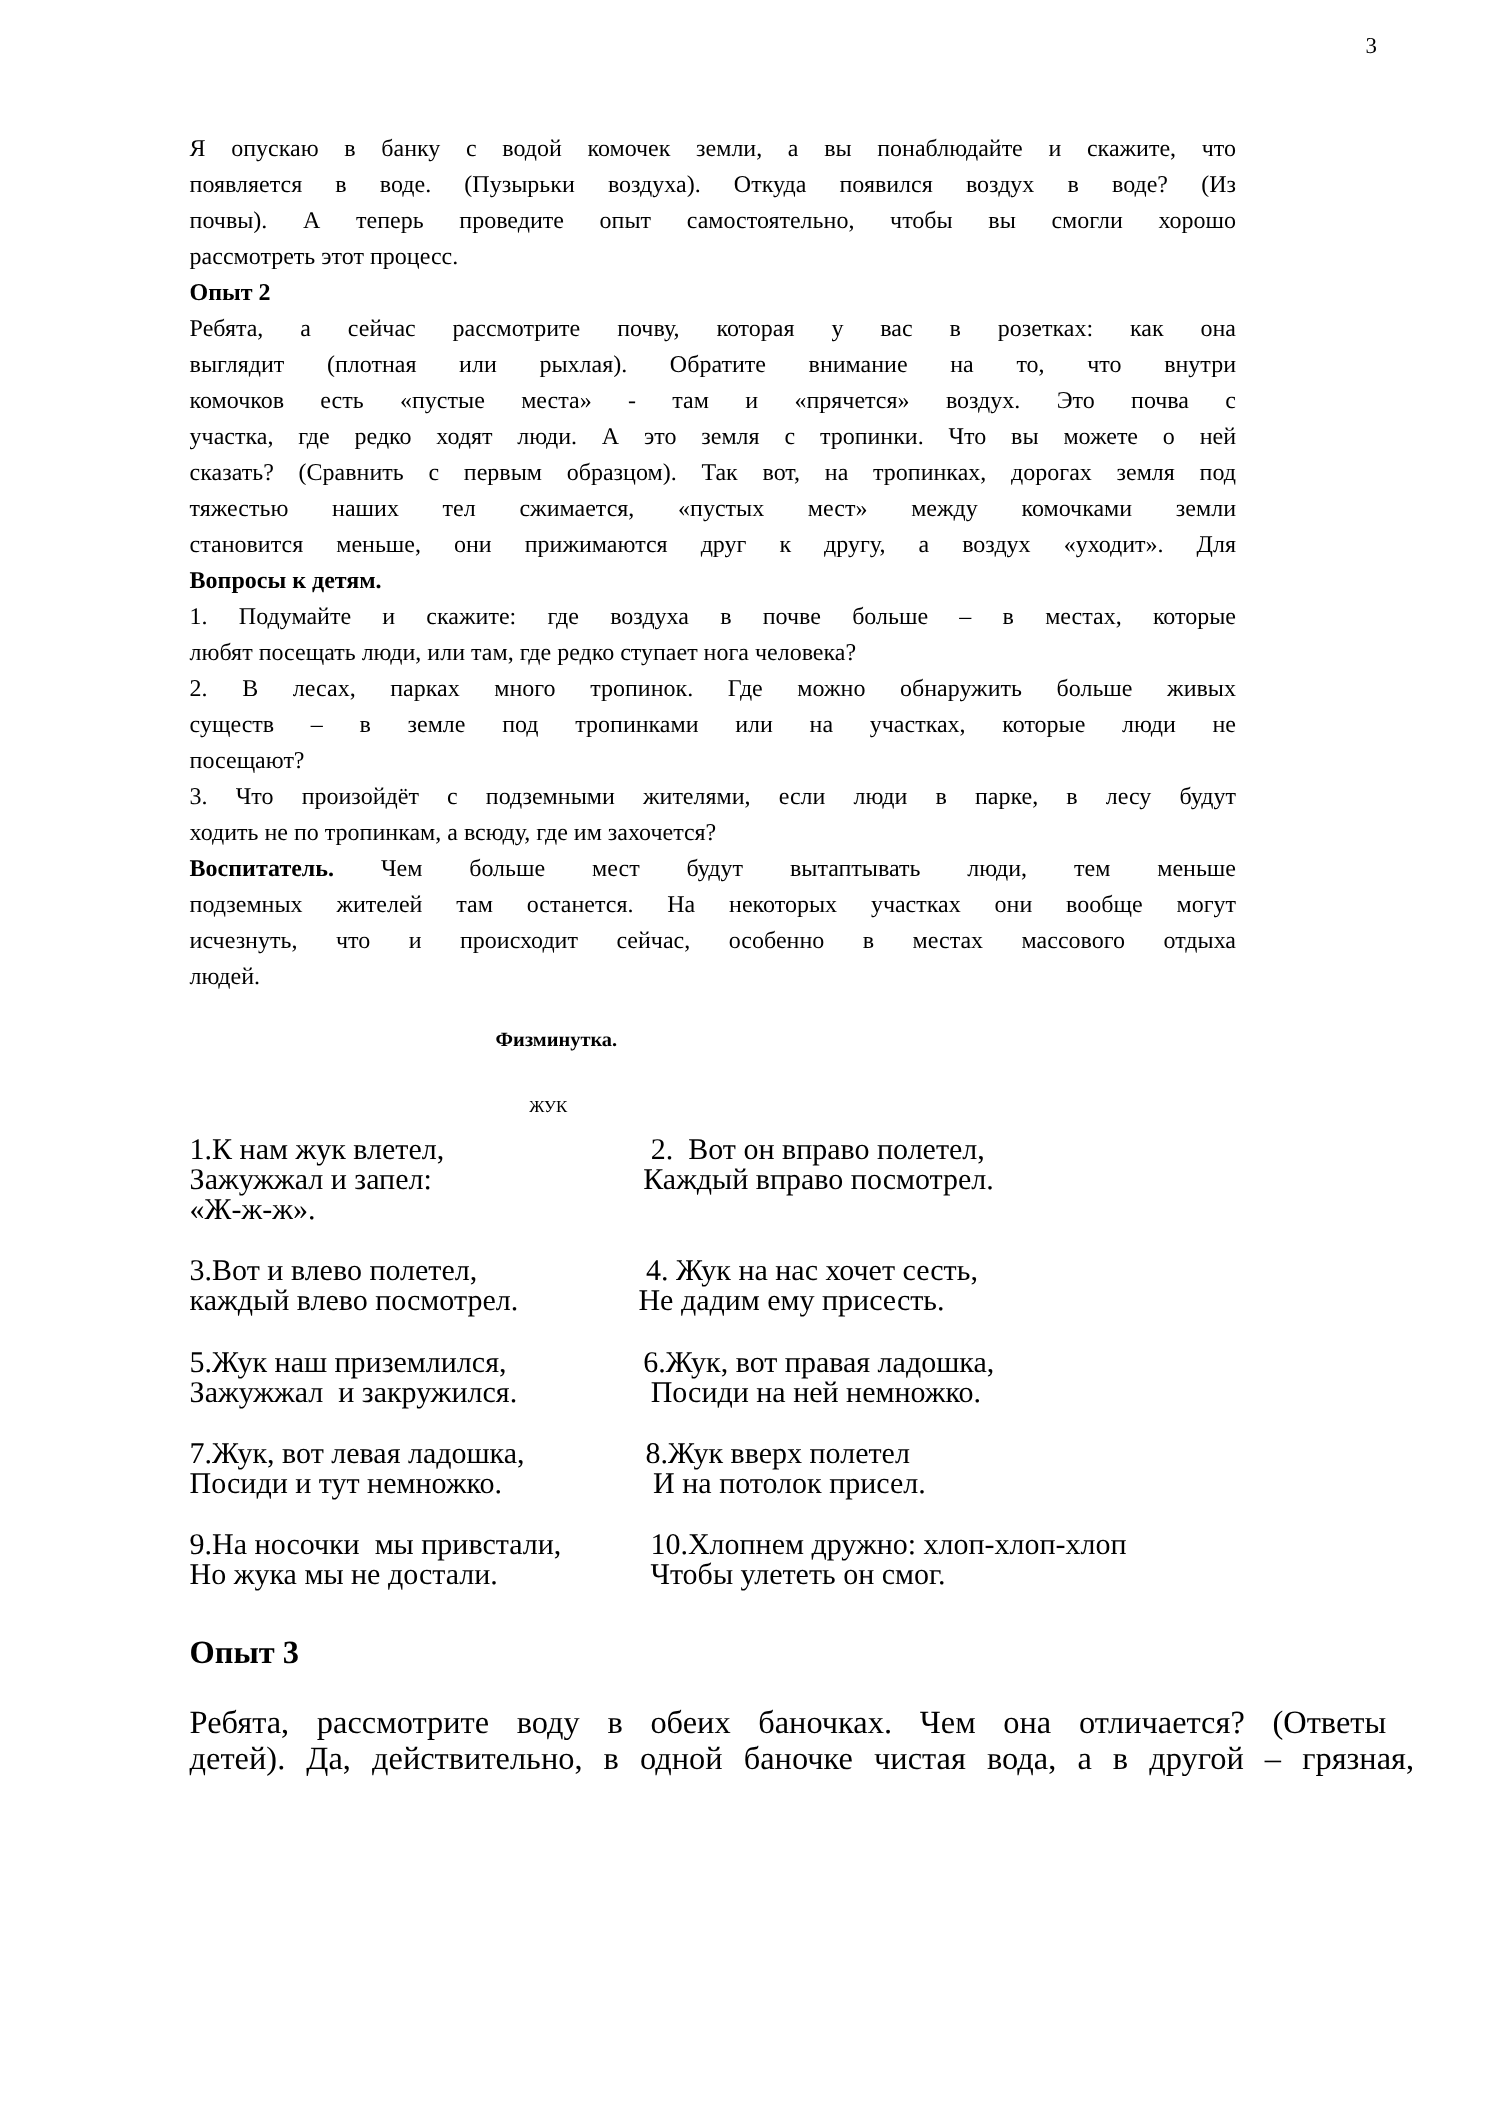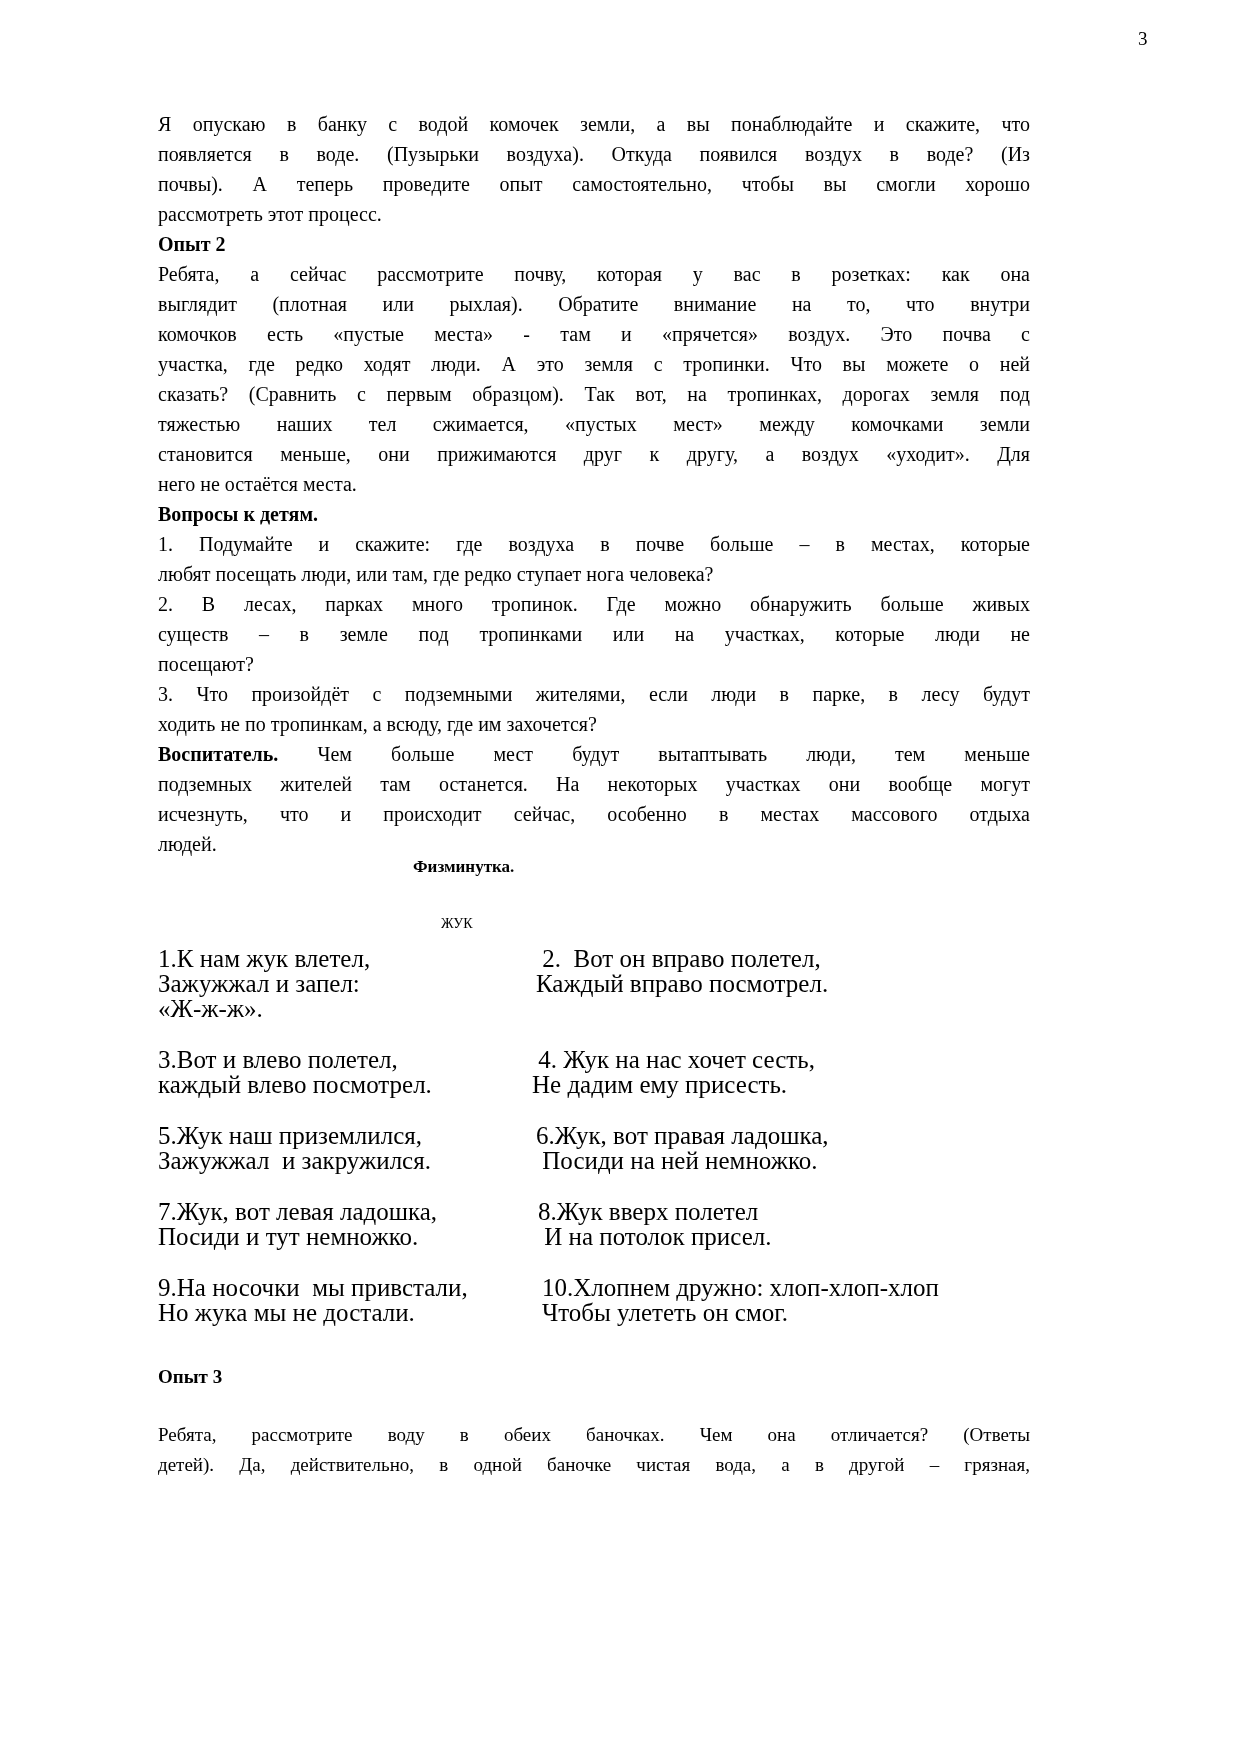--- a/index.html
+++ b/index.html
@@ -75,21 +75,21 @@
   .stanza-right {
     position: absolute;
     top: 0;
   }
   .stanza-line { display: block; white-space: pre; }
   .section3 {
     position: absolute;
     left: 158px;
     width: 872px;
     top: 1362px;
-    font-size: 19px;
+    font-size: 27px;
     line-height: 30px;
   }
 </style>
 </head>
 <body>
 
 <div class="page-number">3</div>
 
 <div class="body-block">
   <p class="para">
@@ -101,21 +101,20 @@
 
   <p class="heading">Опыт 2</p>
   <p class="para">
     <span class="para-line" style="display: block; word-spacing: 17.5px;">Ребята, а сейчас рассмотрите почву, которая  у вас в розетках: как она</span>
     <span class="para-line" style="display: block; word-spacing: 22.2222px;">выглядит (плотная или рыхлая). Обратите внимание на то, что внутри</span>
     <span class="para-line" style="display: block; word-spacing: 18.5455px;">комочков есть «пустые места» - там и «прячется» воздух. Это почва с</span>
     <span class="para-line" style="display: block; word-spacing: 9.85714px;">участка, где редко ходят люди. А это земля с тропинки. Что вы можете о ней</span>
     <span class="para-line" style="display: block; word-spacing: 7.63636px;">сказать? (Сравнить с первым образцом). Так вот, на тропинках, дорогах земля под</span>
     <span class="para-line" style="display: block; word-spacing: 21.75px;">тяжестью наших тел сжимается, «пустых мест» между комочками земли</span>
     <span class="para-line" style="display: block; word-spacing: 14.4px;">становится меньше, они прижимаются друг к другу, а воздух «уходит». Для</span>
-    <span class="para-line last">него не остаётся места.</span>
   </p>
 
   <p class="heading">Вопросы к детям.</p>
   <p class="para">
     <span class="para-line" style="display: block; word-spacing: 14.5833px;">1. Подумайте и скажите: где воздуха в почве больше – в местах, которые</span>
     <span class="para-line last">любят посещать люди, или там, где редко ступает нога человека?</span>
   </p>
   <p class="para">
     <span class="para-line" style="display: block; word-spacing: 15.9px;">2. В лесах, парках много тропинок. Где можно обнаружить больше живых</span>
     <span class="para-line" style="display: block; word-spacing: 18.9091px;">существ – в земле под тропинками или на участках, которые люди не</span>

